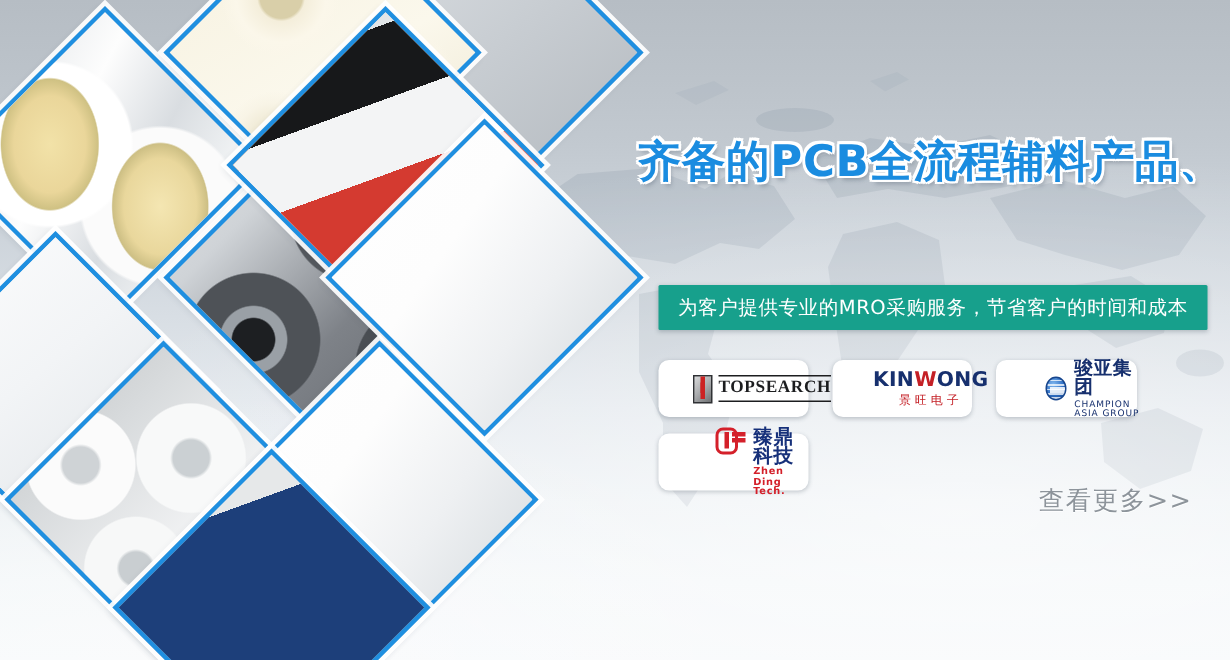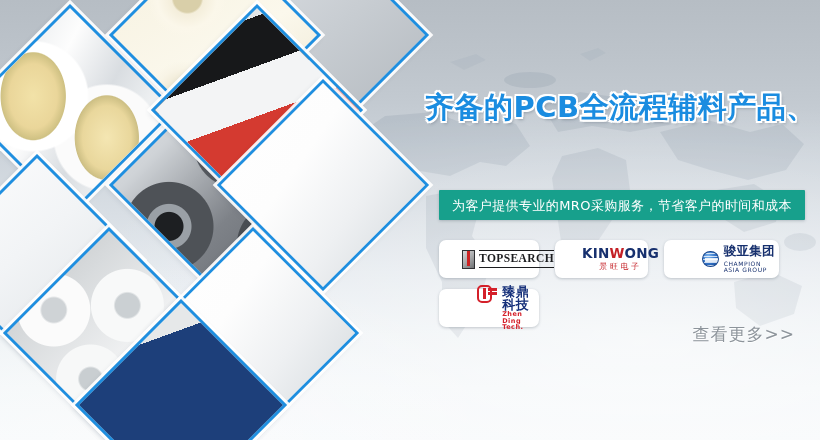--- a/index.html
+++ b/index.html
@@ -180,21 +180,21 @@
   .badge {
     background:#fff;
     border-radius:7px;
     box-shadow:0 1px 3px rgba(60,75,90,.28);
     display:flex; align-items:center; justify-content:center;
     height:38px;
     padding-left:38px;
   }
   #b-topsearch { width:100px; }
   #b-kinwong   { width:93px; }
-  #b-champion  { width:115px; }
+  #b-champion  { width:94px; }
   #b-zhending  { width:100px; }
 
   
   .ts-wrap{ display:flex; align-items:center; gap:4px; }
   .ts-mark{
     width:13px; height:19px;
     background:linear-gradient(135deg,#d9dadb,#a9abad 50%,#6f7173);
     border:1px solid #2f3134;
     display:flex; align-items:center; justify-content:center;
   }

